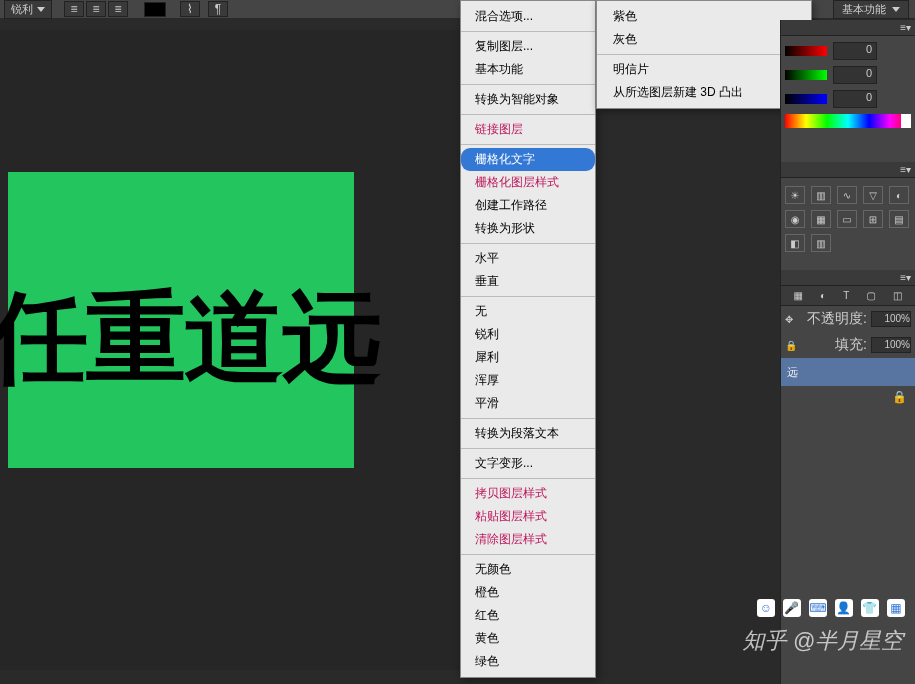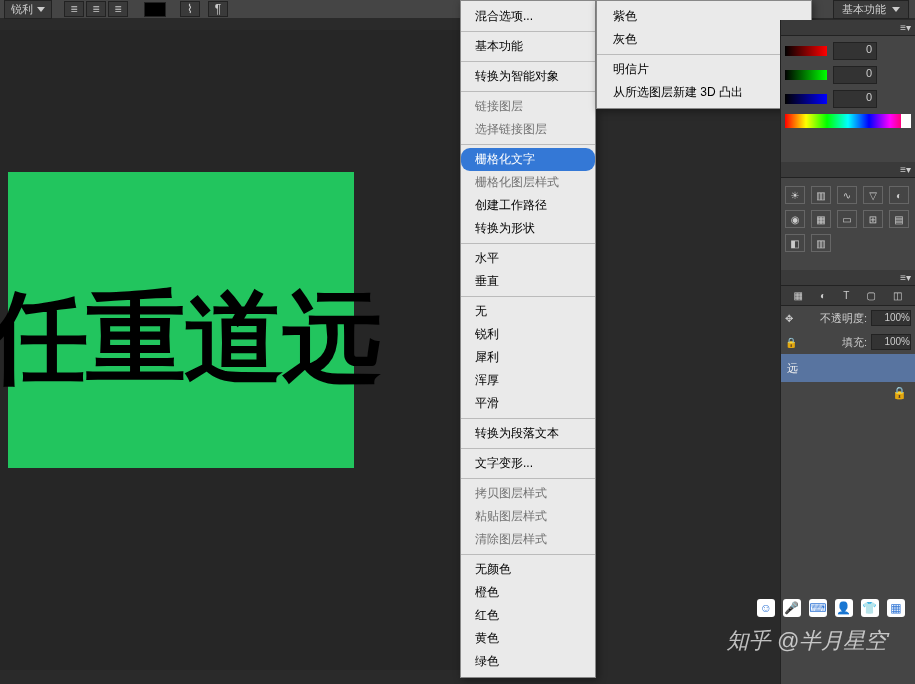--- a/index.html
+++ b/index.html
@@ -14,21 +14,21 @@
 
 
 .canvas-wrap { position: absolute; top: 30px; left: 0; width: 460px; height: 640px; background: #262626; }
 .canvas { position: absolute; left: 8px; top: 142px; width: 346px; height: 296px; background: #22c55e; }
 .canvas-text { position: absolute; left: -20px; top: 100px; font-size: 100px; font-weight: 900; color: #000; letter-spacing: -2px; white-space: nowrap; font-family: "SimHei", "Microsoft YaHei", sans-serif; }
 
 
 .ctx-menu { position: absolute; top: 0; left: 460px; width: 136px; background: #eaeaea; border: 1px solid #888; box-shadow: 2px 2px 8px rgba(0,0,0,0.4); padding: 4px 0; color: #000; }
 .ctx-menu .item { padding: 3px 14px; font-size: 12px; cursor: default; }
 .ctx-menu .item.sel { background: #3478d6; color: #fff; border-radius: 9px; }
-.ctx-menu .item.disabled { color: #737373; }
+.ctx-menu .item.disabled { color: #be185d; }
 .ctx-menu .sep { height: 1px; background: #bbb; margin: 3px 0; }
 
 .sub-menu { position: absolute; top: 0; left: 596px; width: 216px; background: #eaeaea; border: 1px solid #888; box-shadow: 2px 2px 8px rgba(0,0,0,0.4); padding: 4px 0; color: #000; }
 .sub-menu .item { padding: 3px 16px; font-size: 12px; cursor: default; }
 .sub-menu .sep { height: 1px; background: #bbb; margin: 3px 0; }
 
 
 .right-panels { position: absolute; top: 20px; right: 0; width: 135px; height: 664px; background: #454545; border-left: 1px solid #222; }
 .panel-tab { height: 16px; background: #3a3a3a; border-bottom: 1px solid #222; position: relative; }
 .panel-tab .dd { position: absolute; right: 4px; top: 2px; font-size: 10px; }
@@ -41,27 +41,27 @@
 .color-input { width: 44px; height: 18px; background: #333; border: 1px solid #222; color: #ccc; font-size: 11px; text-align: right; padding: 0 4px; }
 .spectrum { height: 14px; background: linear-gradient(90deg,#f00,#ff0,#0f0,#0ff,#00f,#f0f,#f00); position: relative; margin-top: 4px; }
 .spectrum::after { content: ""; position: absolute; right: 0; top: 0; width: 10px; height: 14px; background: #fff; }
 
 .adjustments { padding: 8px 4px; display: flex; flex-wrap: wrap; gap: 6px; }
 .adj-icon { width: 20px; height: 18px; border: 1px solid #666; display: flex; align-items: center; justify-content: center; font-size: 10px; }
 
 .layers-panel { margin-top: 10px; }
 .layers-head { height: 20px; background: #3a3a3a; display: flex; align-items: center; justify-content: space-around; padding: 0 4px; border-bottom: 1px solid #222; font-size: 10px; }
 .opacity-row { display: flex; align-items: center; justify-content: flex-end; padding: 4px; gap: 4px; }
-.opacity-row .lbl { font-size: 11px; }
+.opacity-row .lbl { font-size: 14px; }
 .opacity-row .val { width: 40px; height: 16px; background: #333; border: 1px solid #222; font-size: 10px; text-align: right; line-height: 14px; }
 .layer-row { height: 28px; background: #5874a0; display: flex; align-items: center; padding: 0 6px; font-size: 11px; color: #eee; }
 .lock-row { height: 22px; display: flex; align-items: center; justify-content: flex-end; padding: 0 8px; color: #aaa; }
 
 
-.watermark { position: absolute; right: 28px; bottom: 28px; font-size: 22px; color: rgba(255,255,255,0.7); font-style: italic; font-weight: 500; }
+.watermark { position: absolute; right: 12px; bottom: 28px; font-size: 22px; color: rgba(255,255,255,0.7); font-style: italic; font-weight: 500; }
 .wm-icons { position: absolute; right: 10px; bottom: 67px; display: flex; gap: 8px; }
 .wm-icons span { width: 18px; height: 18px; border-radius: 3px; display: flex; align-items: center; justify-content: center; background: #fff; color: #3478d6; font-size: 12px; }
 
 .tri { width: 0; height: 0; border-left: 4px solid transparent; border-right: 4px solid transparent; border-top: 5px solid #ccc; display: inline-block; }
 </style>
 </head>
 <body>
 
 <div class="options-bar">
   <div class="sel">
@@ -86,26 +86,26 @@
 
 <div class="canvas-wrap">
   <div class="canvas">
     <div class="canvas-text">任重道远</div>
   </div>
 </div>
 
 <div class="ctx-menu" id="ctx">
     <div class="item">混合选项...</div>
     <div class="sep"></div>
+    <div class="item">复制图层...</div>
     <div class="item">基本功能</div>
     <div class="sep"></div>
     <div class="item">转换为智能对象</div>
     <div class="sep"></div>
     <div class="item disabled">链接图层</div>
-    <div class="item disabled">选择链接图层</div>
     <div class="sep"></div>
     <div class="item sel">栅格化文字</div>
     <div class="item disabled">栅格化图层样式</div>
     <div class="item">创建工作路径</div>
     <div class="item">转换为形状</div>
     <div class="sep"></div>
     <div class="item">水平</div>
     <div class="item">垂直</div>
     <div class="sep"></div>
     <div class="item">无</div>

